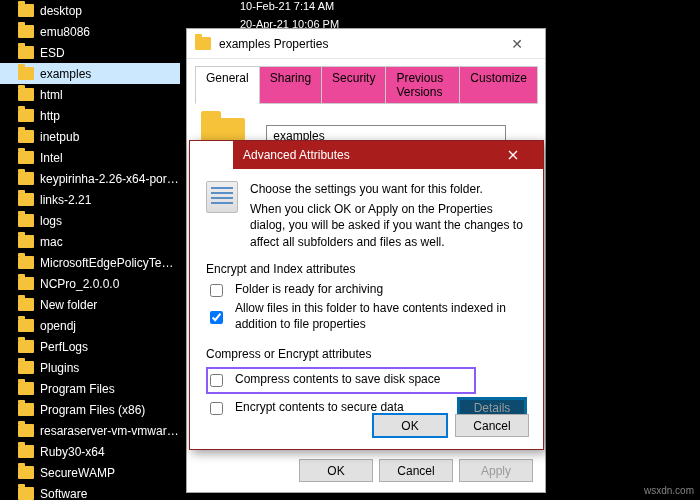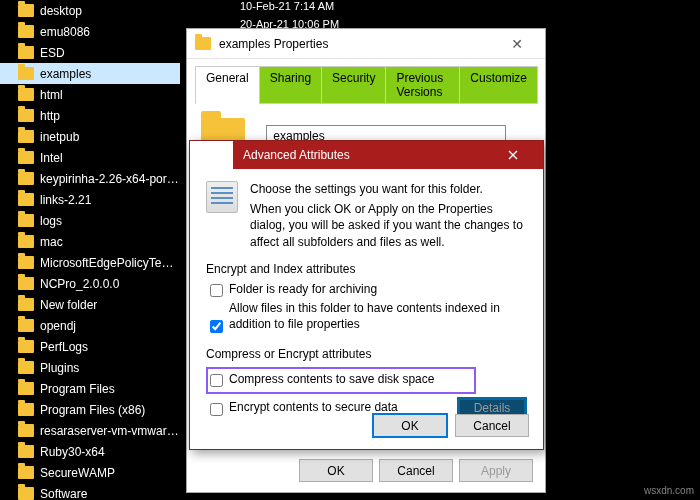--- a/index.html
+++ b/index.html
@@ -20,40 +20,40 @@
 
 .dlg-props { position: absolute; left: 186px; top: 28px; width: 360px; height: 465px; background: #fff; border: 1px solid #a7a7a7; box-shadow: 3px 3px 8px rgba(0,0,0,0.3); }
 .dlg-props .titlebar { height: 30px; display:flex; align-items:center; padding:0 8px; background:#fff; border-bottom:1px solid #e5e5e5; }
 .dlg-props .titlebar .ficon { width:16px; height:13px; background:#f5c239; border-radius:1px; margin-right:8px; position:relative;}
 .dlg-props .titlebar .ficon::before{content:"";position:absolute;top:-3px;left:0;width:7px;height:3px;background:#f5c239;border-radius:1px 1px 0 0;}
 .dlg-props .titlebar span { font-size:12px; color:#000; }
 .dlg-props .close-x { margin-left:auto; width:40px; height:24px; text-align:center; line-height:24px; color:#555; font-size:14px;}
 .tabs { display:flex; margin:6px 8px 0 8px; border-bottom:1px solid #ccc; font-size:12px;}
 .tab { padding:4px 10px; border:1px solid #ccc; border-bottom:none; margin-right:-1px; background:#fff; position:relative; top:1px; color:#000;}
 .tab.active { background:#fff; border-bottom:1px solid #fff; }
-.tab:not(.active){ background:#84cc16; border-bottom:1px solid #ccc;}
+.tab:not(.active){ background:#ec4899; border-bottom:1px solid #ccc;}
 .props-body { padding:14px; }
 .big-folder { width:44px; height:36px; background:#f5c239; border-radius:2px; position:relative; display:inline-block; vertical-align:middle;}
 .big-folder::before{content:"";position:absolute;top:-7px;left:0;width:20px;height:8px;background:#f5c239;border-radius:2px 2px 0 0;}
 .name-input { display:inline-block; border:1px solid #888; padding:3px 6px; width:240px; margin-left:18px; font-size:12px; vertical-align:middle;}
 .dlg-props .btnrow { position:absolute; bottom:10px; right:12px; display:flex; gap:6px;}
 .wbtn { min-width:74px; height:23px; border:1px solid #adadad; background:#e1e1e1; font-size:12px; }
 .wbtn.disabled { color:#9a9a9a; }
 
 
 .dlg-adv { position:absolute; left:189px; top:140px; width:355px; height:310px; background:#fff; border:1px solid #8a1f1f; box-shadow: 3px 3px 10px rgba(0,0,0,0.4); }
 .dlg-adv .titlebar { height:28px; background:#aa1d1d; color:#fff; display:flex; align-items:center; padding:12px 10px; font-size:12px;margin-left:43px;}
 .dlg-adv .titlebar .adv-close { margin-left:auto; width:40px; height:28px; display:flex; align-items:center; justify-content:center;}
 .adv-body { padding:12px 16px; color:#000; font-size:12px; }
 .adv-row { display:flex; gap:12px; margin-bottom:8px;}
 .list-icon { width:32px; height:32px; background:linear-gradient(#eee,#ddd); border:1px solid #bbb; border-radius:2px; position:relative; flex-shrink:0;}
 .list-icon::after{content:"";position:absolute;left:4px;top:5px;width:22px;height:2px;background:#5b8fc7;box-shadow:0 5px 0 #5b8fc7,0 10px 0 #5b8fc7,0 15px 0 #5b8fc7;}
 .adv-text p { line-height:1.35; }
 .group-label { margin:12px 0 6px 0; color:#000;}
-.chk { display:flex; align-items:flex-end; gap:6px; margin:4px 0 4px 4px;}
+.chk { display:flex; align-items:center; gap:12px; margin:4px 0 4px 4px;}
 .chk input { margin-top:2px;}
 .chk span { line-height:1.3; }
 .highlight { border:2px solid #8b5cf6; padding:3px 4px 5px 2px; display:inline-block; width:270px; margin-left:0;}
 .adv-foot { position:absolute; bottom:12px; right:14px; display:flex; gap:8px; }
 .details-btn { min-width:70px; height:22px; border:3px solid #0369a1; background:#0c4a6e; color:#9a9a9a; font-size:12px;}
 .wbtn.primary { background:#e1e1e1; border:1px solid #0078d7; outline:1px solid #0078d7; }
 
 .watermark { position:absolute; right:6px; bottom:4px; color:#bbb; font-size:10px; opacity:0.7;}
 </style>
 </head>

